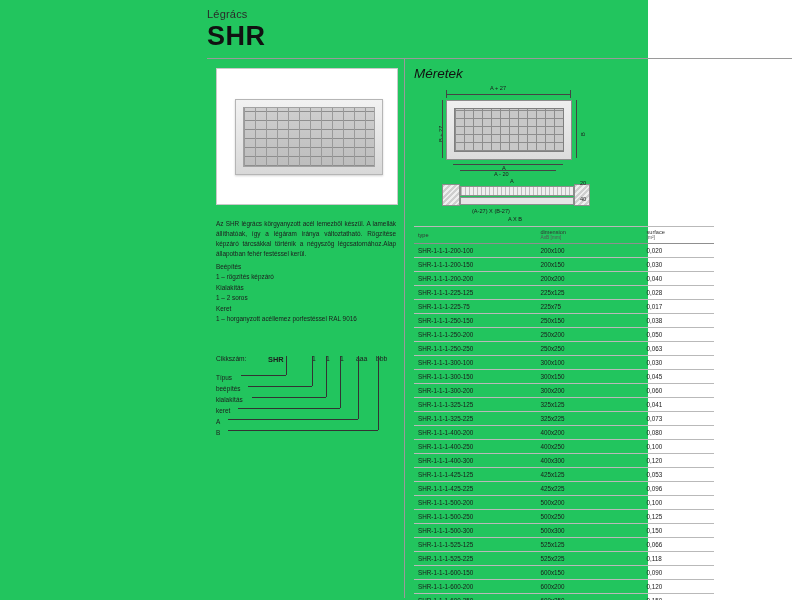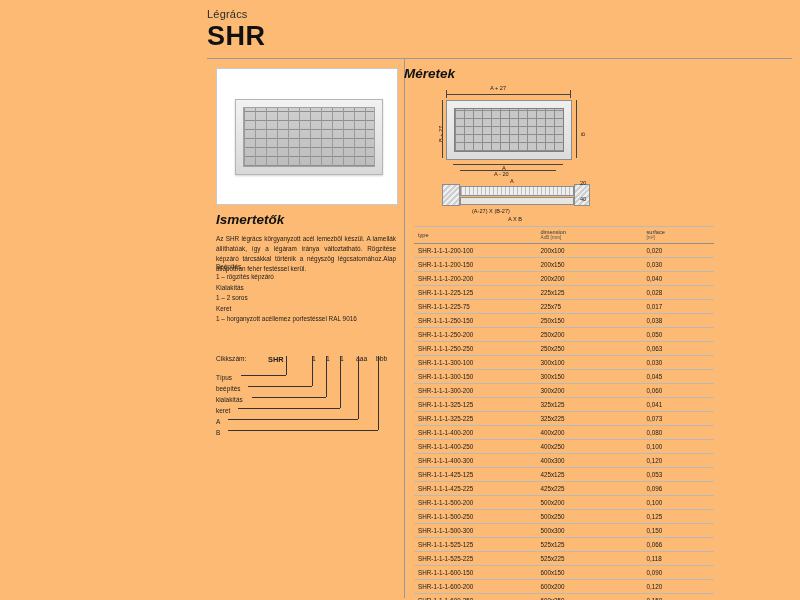--- a/index.html
+++ b/index.html
@@ -11,22 +11,22 @@
     width: 800px;
     height: 600px;
     font-family: "Liberation Sans", sans-serif;
     color: #1a1a1a;
     position: relative;
     overflow: hidden;
   }
   .page {
     position: absolute;
     left: 0; top: 0;
-    width: 800px; height: 600px;
-    background: #fdba74;
+    width: 648px; height: 600px;
+    background: #22c55e;
   }
   
   .header {
     position: absolute;
     left: 207px; top: 8px;
     width: 585px; height: 48px;
   }
   .doc-kicker {
     font-size: 11px;
     color: #2a2a2a;
@@ -162,23 +162,23 @@
     position: absolute;
     border-left: 0.8px solid #333;
   }
   .ladder .htick {
     position: absolute;
     border-top: 0.8px solid #333;
   }
   
   .meretek {
     position: absolute;
-    left: 404px; top: 66px;
+    left: 414px; top: 66px;
     font-size: 13.5px;
-    font-weight: bold;
+    font-weight: normal;
     font-style: italic;
   }
   .dwg-front {
     position: absolute;
     left: 432px; top: 86px;
     width: 152px; height: 86px;
   }
   .dwg-frame {
     position: absolute;
     left: 14px; top: 14px;
@@ -289,21 +289,20 @@
   <div class="hr-top"></div>
   <div class="vline"></div>
 
   <div class="photo-box">
     <div class="grille">
       <div class="grille-inner"></div>
     </div>
   </div>
 
   <div class="ismertetok">
-    <div class="sec-title">Ismertetők</div>
     <div class="ism-body">Az SHR légrács körgyanyzott acél lemezből készül. A lamellák állíthatóak, így a légáram iránya változtatható. Rögzítése képzáró tárcsákkal történik a négyszög légcsatornához.Alap állapotban fehér festéssel kerül.</div>
   </div>
 
   <div class="spec-block">
     <div class="lbl">Beépítés</div>
     <div class="lbl">1 – rögzítés képzáró</div>
     <div class="lbl">Kialakítás</div>
     <div class="lbl">1 – 2 soros</div>
     <div class="lbl">Keret</div>
     <div class="lbl">1 – horganyzott acéllemez porfestéssel RAL 9016</div>

